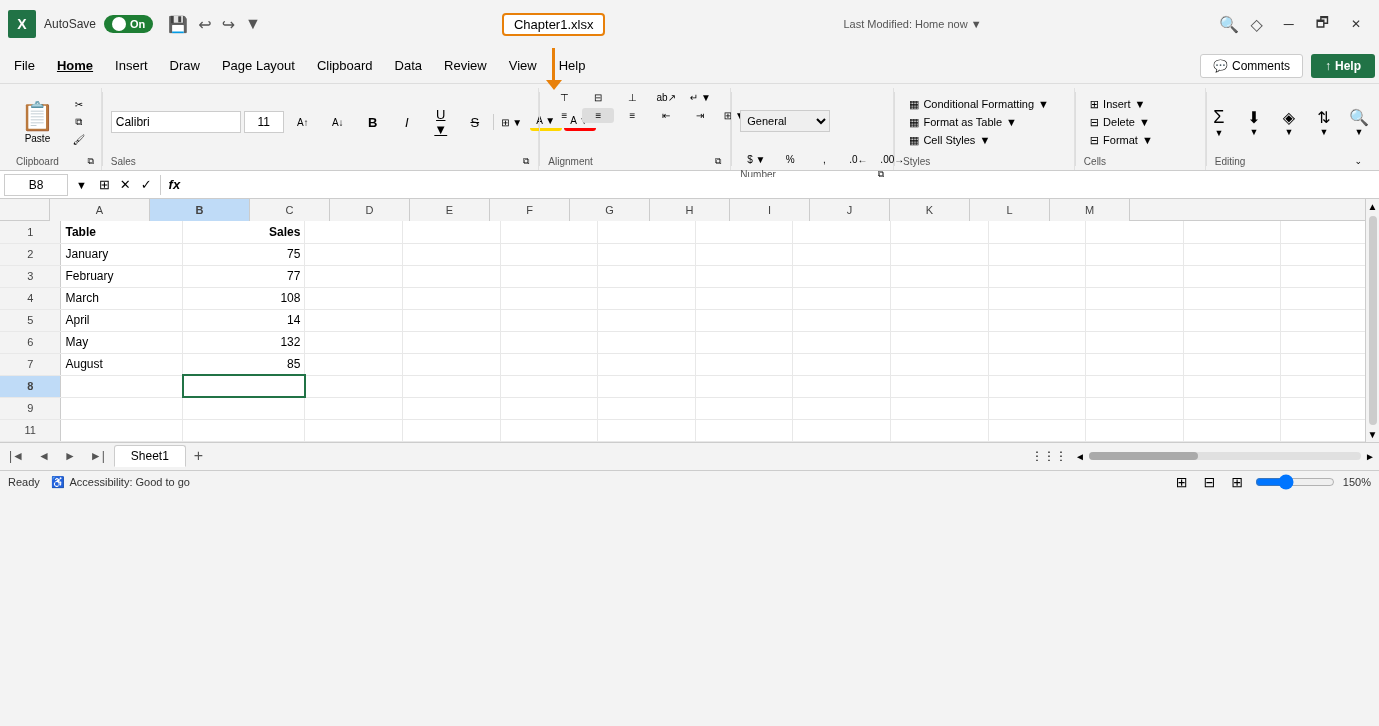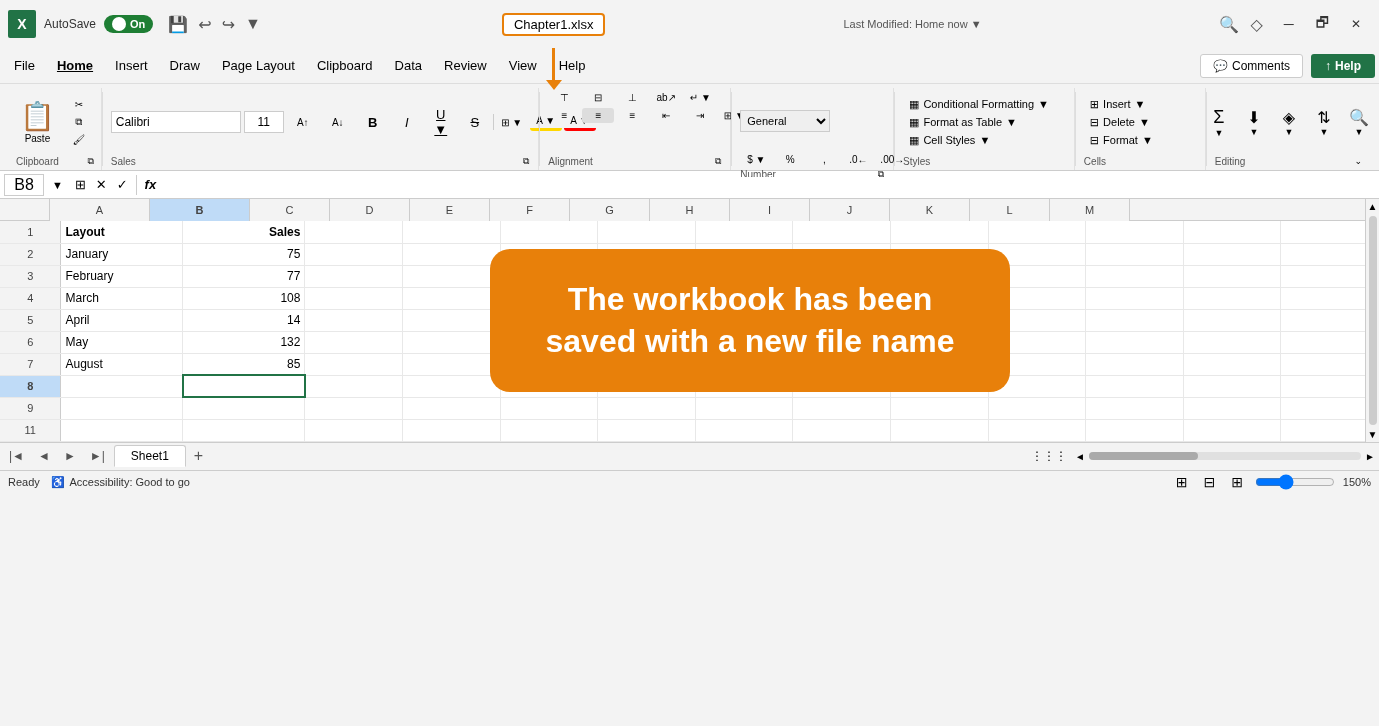--- a/index.html
+++ b/index.html
@@ -89,21 +89,21 @@
     .number-dropdown {
       width: 90px; height: 22px; border: 1px solid #ccc; font-size: 11px; padding: 1px 2px;
     }
 
     
     .formula-bar {
       display: flex; align-items: center; height: 28px; background: white;
       border-bottom: 1px solid #ccc; padding: 0 4px; gap: 4px;
     }
     .cell-ref {
-      width: 40px; height: 22px; border: 1px solid #ccc; font-size: 16px;
+      width: 64px; height: 22px; border: 1px solid #ccc; font-size: 12px;
       text-align: center; padding: 1px 4px;
     }
     .formula-expand { background: none; border: none; cursor: pointer; padding: 2px 4px; font-size: 11px; }
     .formula-divider { width: 1px; height: 20px; background: #ccc; }
     .formula-icon-btn { background: none; border: none; cursor: pointer; font-size: 13px; padding: 1px 4px; }
     .formula-input {
       flex: 1; border: none; outline: none; font-size: 12px; padding: 1px 4px;
     }
 
     
@@ -488,21 +488,21 @@
       <col style="width:80px;">
       <col style="width:80px;">
       <col style="width:80px;">
       <col style="width:80px;">
       <col style="width:80px;">
     </colgroup>
 
     <tbody>
         <tr>
       <td class="row-header">1</td>
-      <td class="cell cell-a bold">Layout</td>
+      <td class="cell cell-a bold">Table</td>
       <td class="cell cell-b bold num">Sales</td>
       <td class="cell"></td>
       <td class="cell"></td>
       <td class="cell"></td>
       <td class="cell"></td>
       <td class="cell"></td>
       <td class="cell"></td>
       <td class="cell"></td>
       <td class="cell"></td>
       <td class="cell"></td>
@@ -659,23 +659,20 @@
       <td class="cell"></td>
       <td class="cell"></td>
       <td class="cell"></td>
       <td class="cell"></td>
       <td class="cell"></td>
       <td class="cell"></td>
     </tr>
   </tbody>
     </table>
 
-  <div class="tooltip-overlay">
-    <span>The workbook has been saved with a new file name</span>
-  </div>
 
   <div style="position:absolute; right:0; top:0; bottom:0; width:14px; background:#f3f3f3; border-left:1px solid #ccc; display:flex; flex-direction:column; align-items:center;">
     <button style="background:none;border:none;cursor:pointer;font-size:10px;padding:2px;">▲</button>
     <div style="flex:1; width:8px; background:#ccc; border-radius:4px; margin:2px auto;"></div>
     <button style="background:none;border:none;cursor:pointer;font-size:10px;padding:2px;">▼</button>
   </div>
 </div>
 
 <div class="sheet-tabs">
   <button class="nav-arrow">|◄</button>

